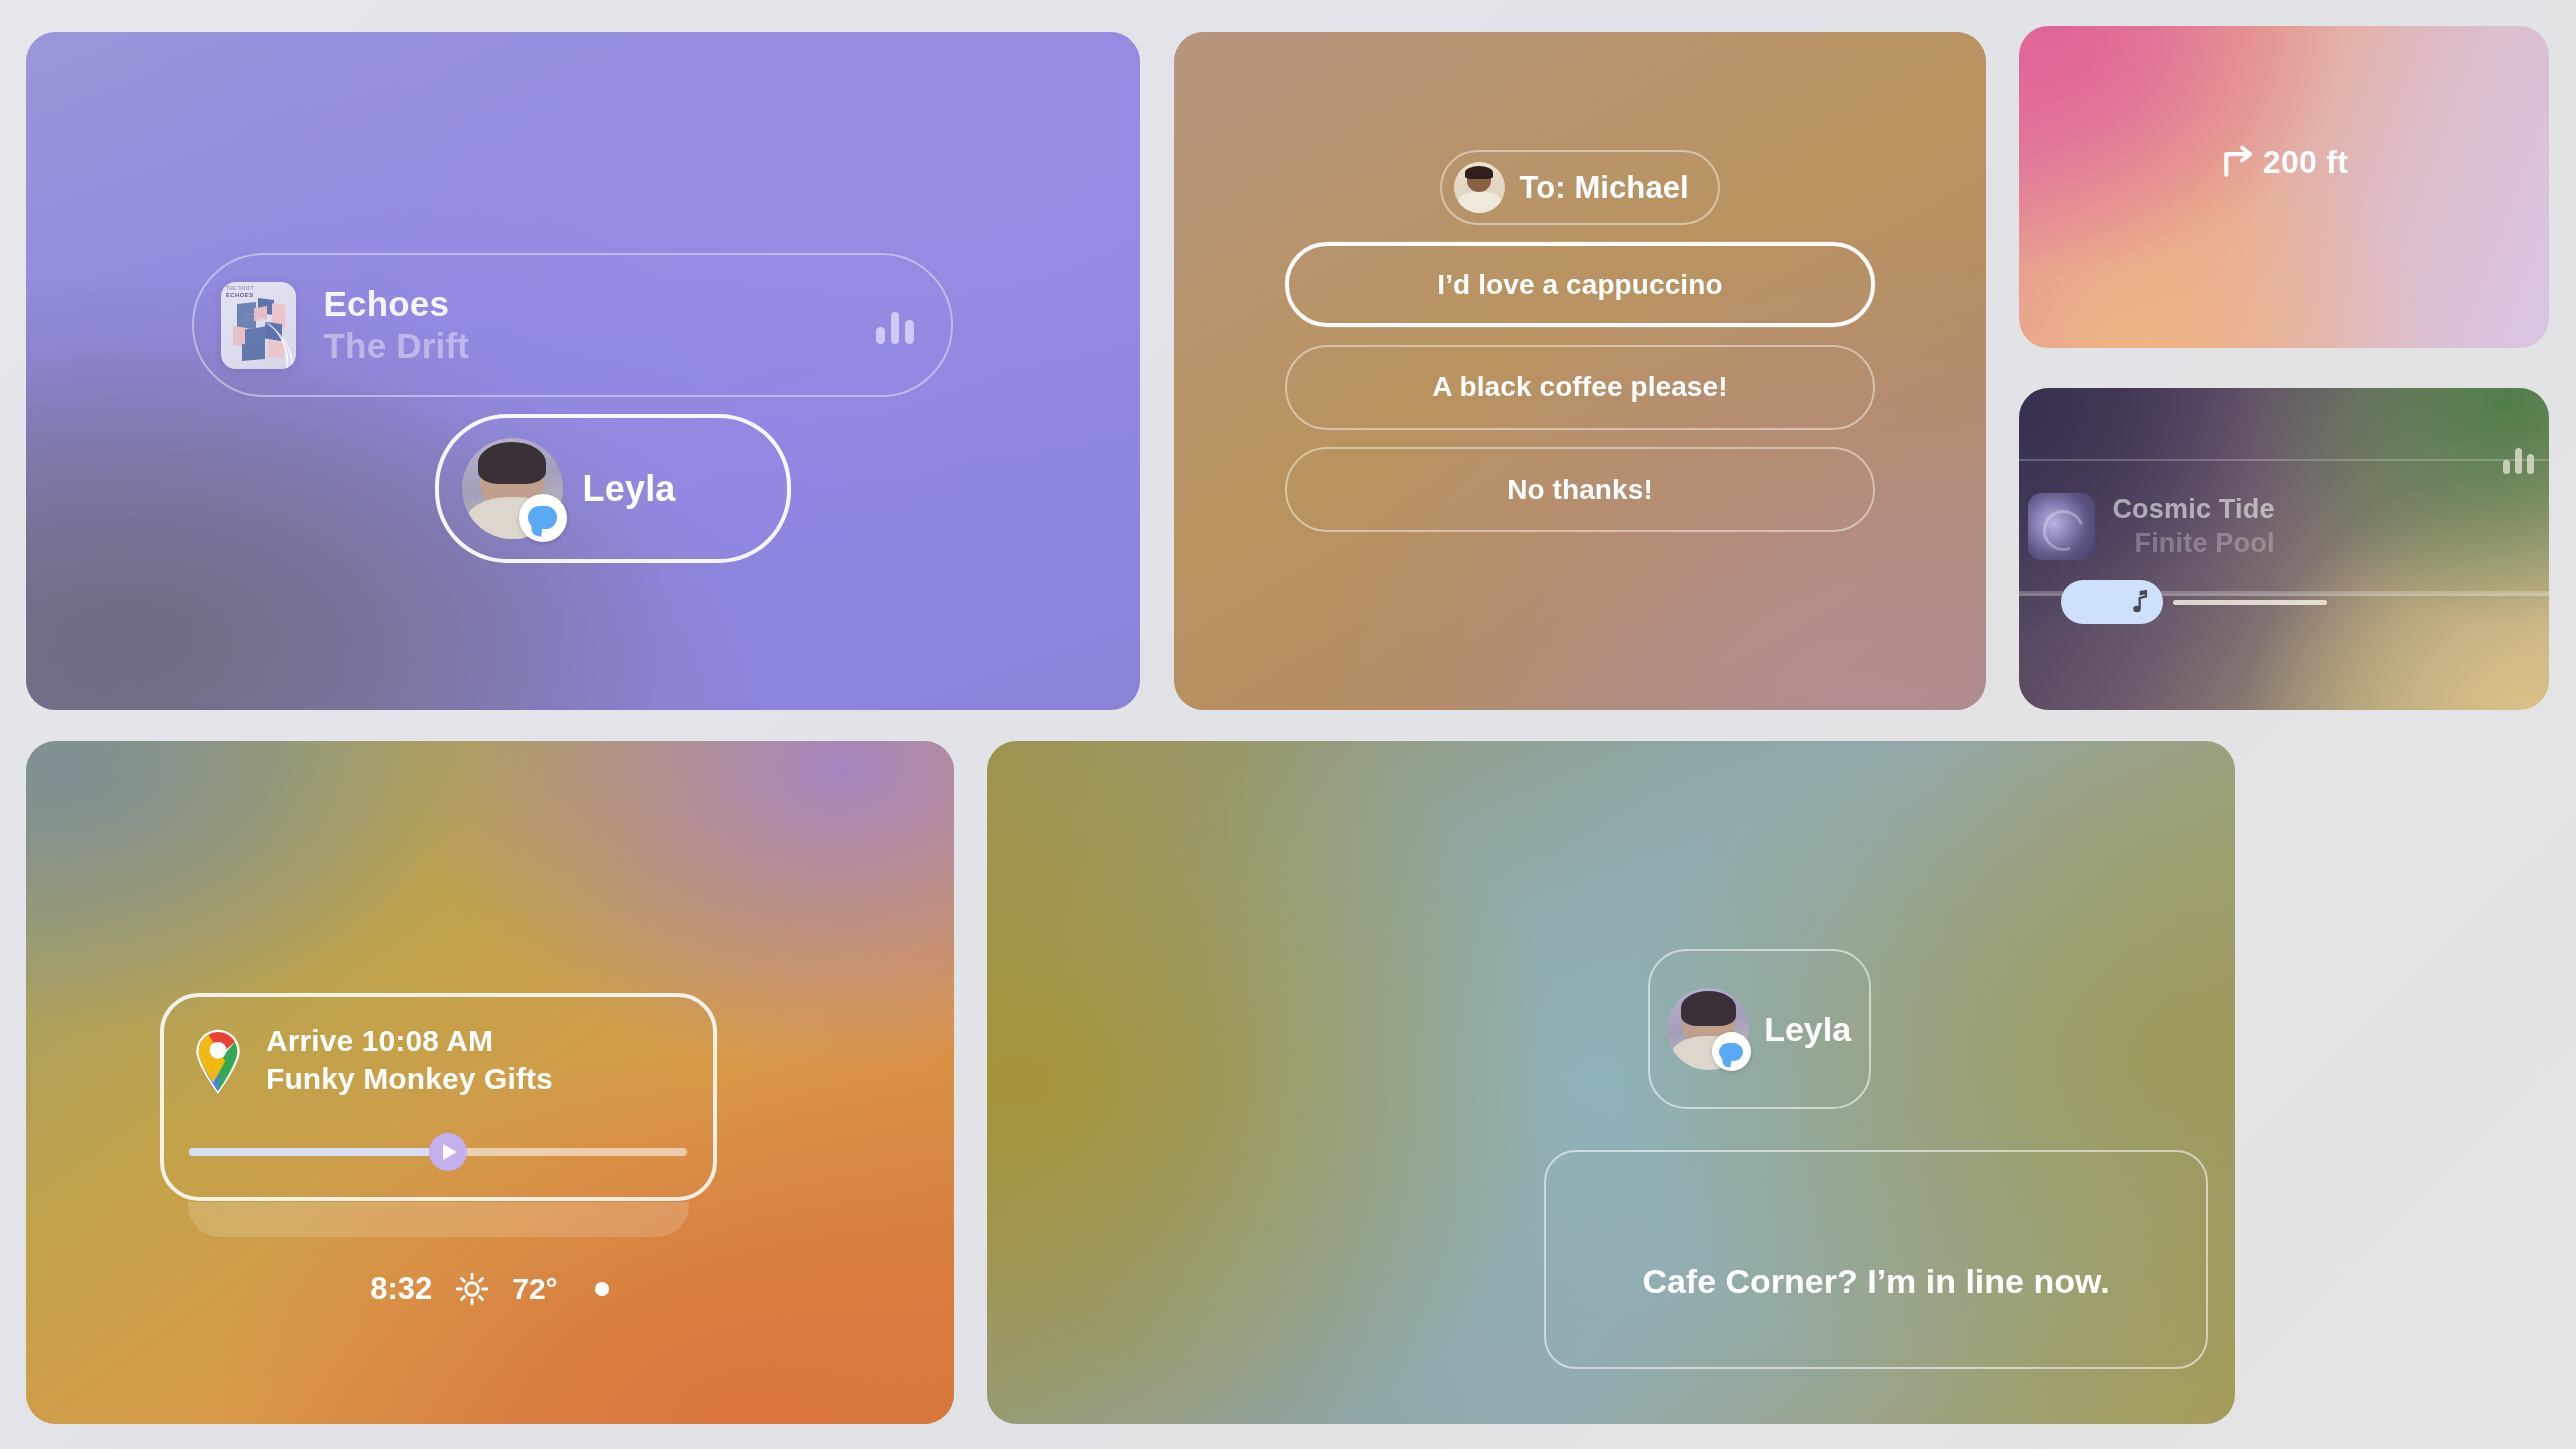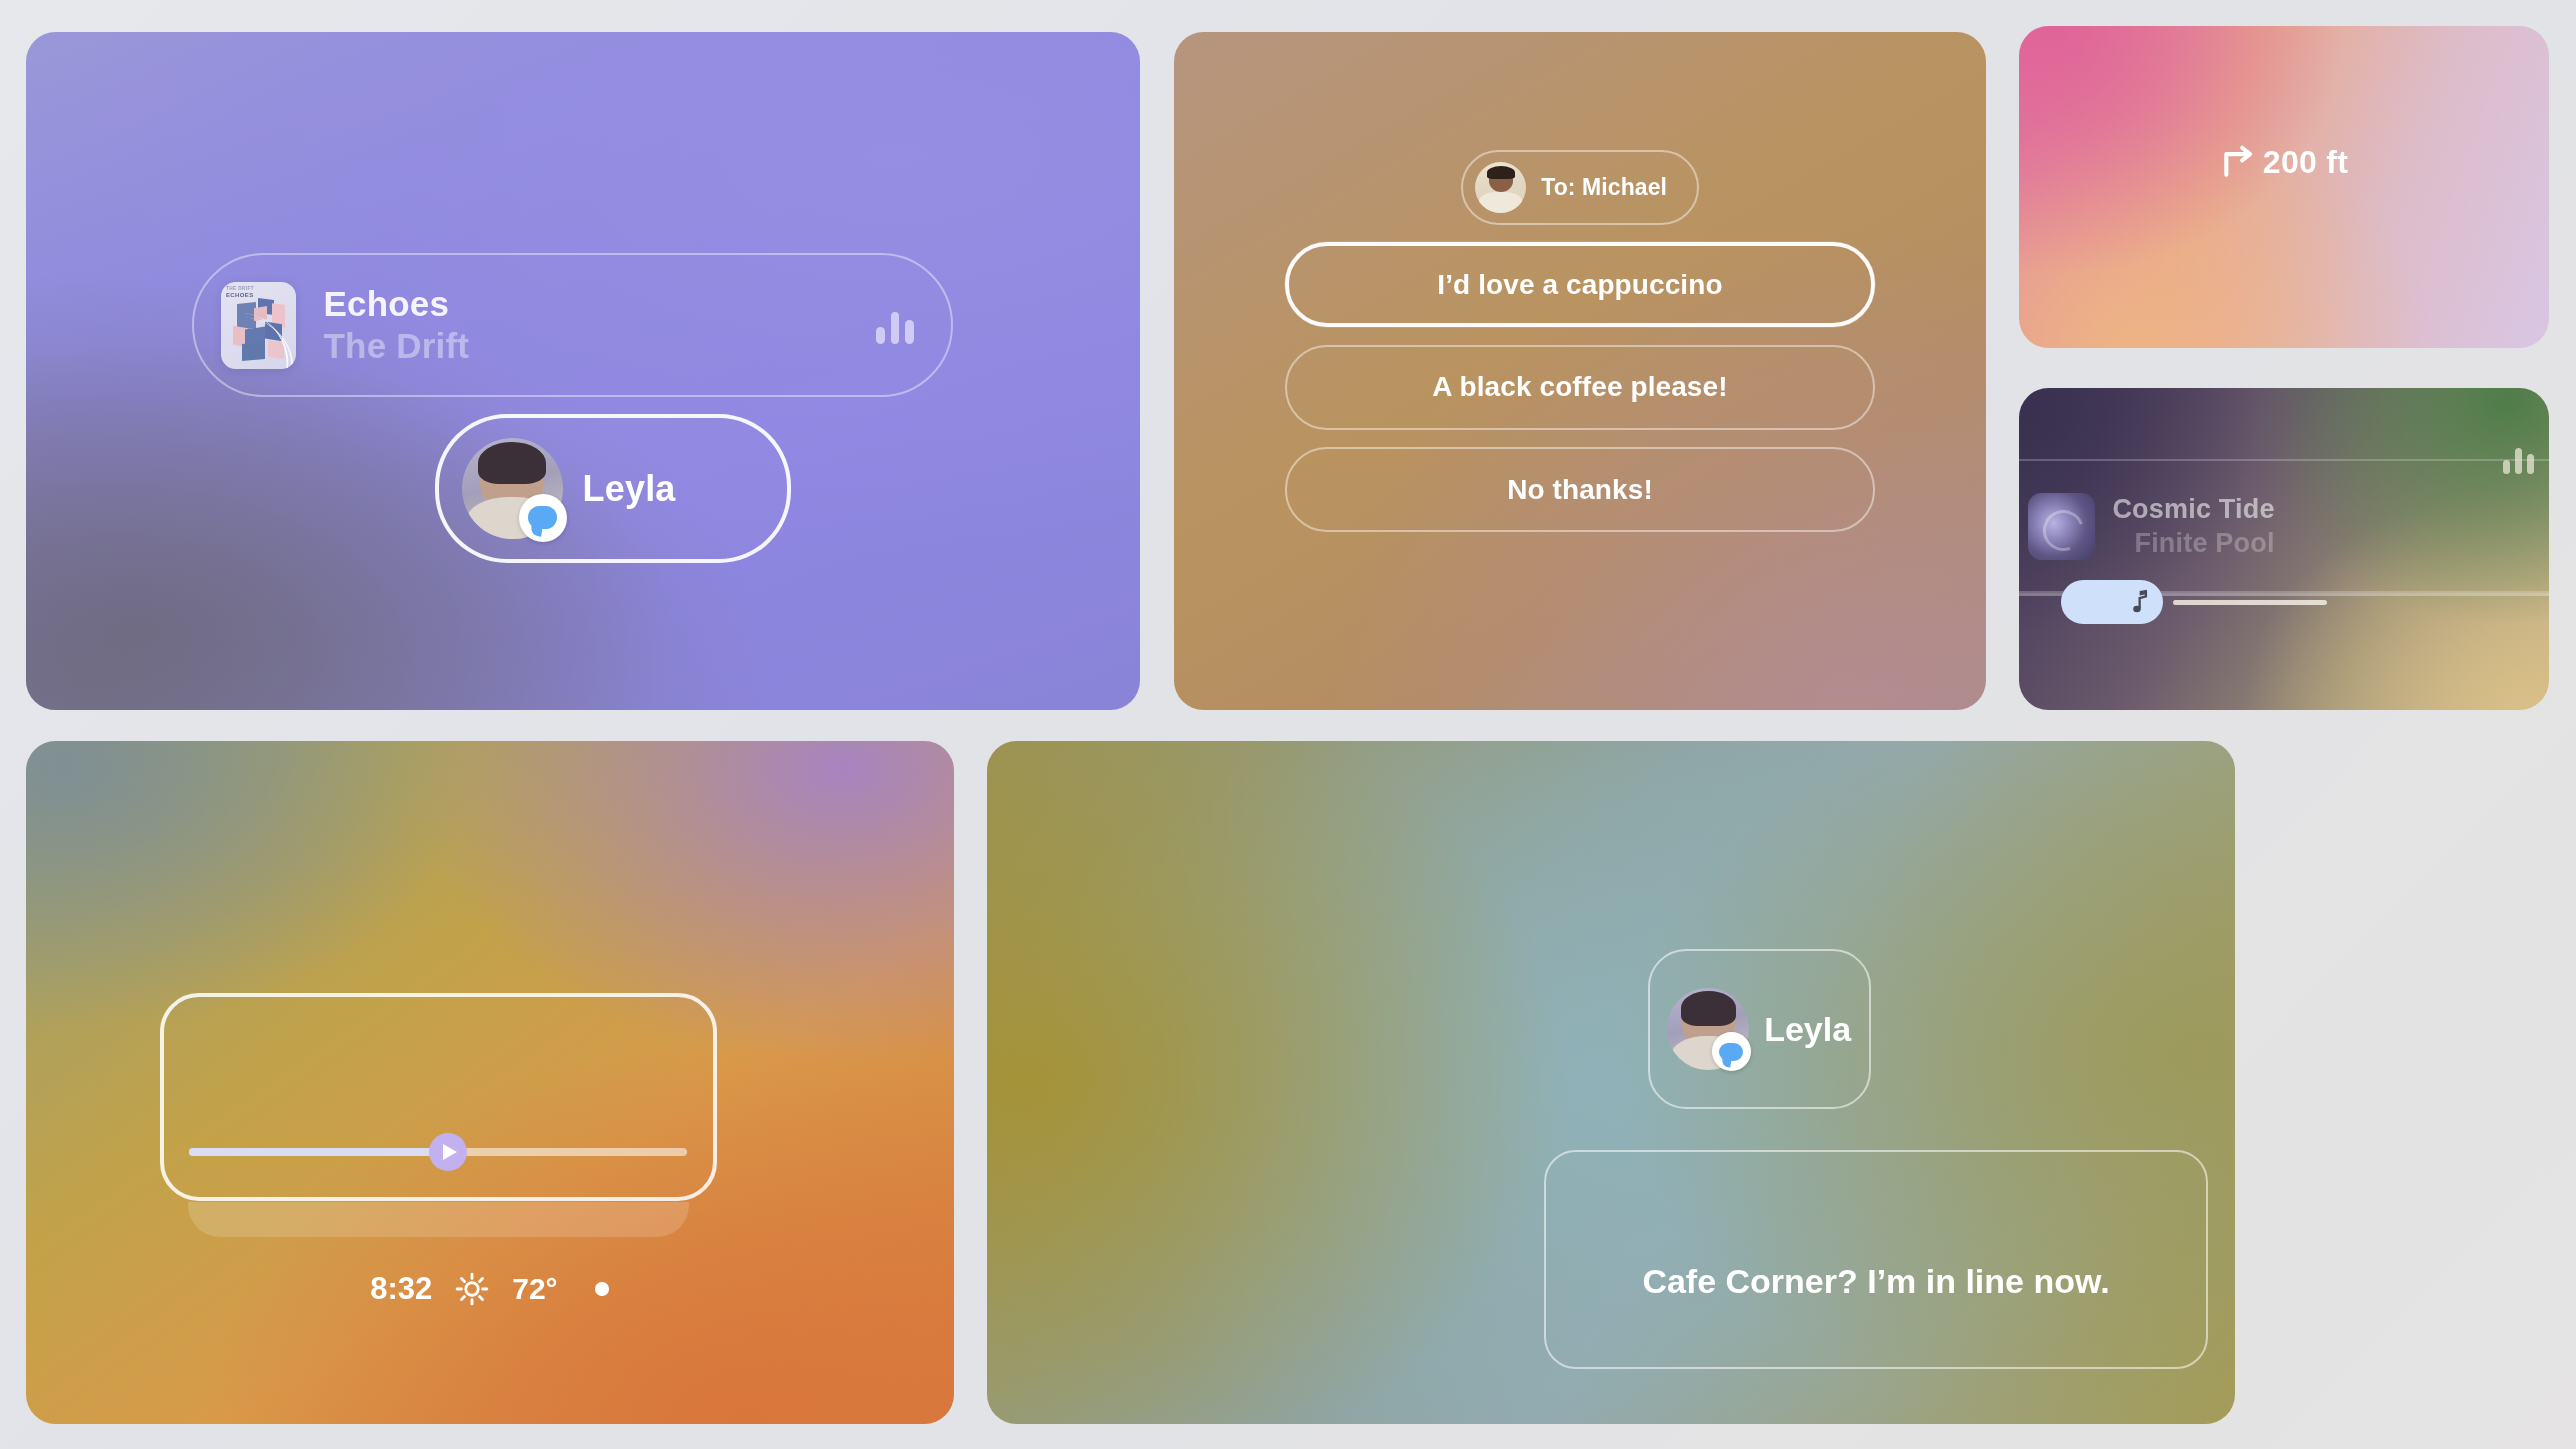--- a/index.html
+++ b/index.html
@@ -134,21 +134,21 @@
     border-radius: 38px; display:flex; align-items:center; gap:14.8px;
   }
   .to-avatar{
     width:51px;height:51px;border-radius:50%;overflow:hidden;flex:0 0 auto;
     background:linear-gradient(170deg,#efe6d4 0%, #e3d8c3 40%, #dcd1bb 100%);
     position:relative;
   }
   .to-avatar .head{position:absolute;left:26%;top:14%;width:48%;height:44%;border-radius:50%;background:#8a5f44;}
   .to-avatar .hairm{position:absolute;left:22%;top:8%;width:56%;height:26%;border-radius:50% 50% 20% 20%;background:#2f2119;}
   .to-avatar .body{position:absolute;left:8%;top:58%;width:84%;height:46%;border-radius:40% 40% 0 0;background:#efe9dc;}
-  .to-label{ font-size:23px; font-weight:700; color:#ffffff; letter-spacing:0.1px;}
+  .to-label{ font-size:31px; font-weight:700; color:#ffffff; letter-spacing:0.1px;}
 
   .sugg{
     width: 590px; height: 85px; border-radius: 42px;
     display:flex; align-items:center; justify-content:center;
     font-size:28px; font-weight:600; color:#ffffff; letter-spacing:0.1px;
     border:2px solid rgba(255,255,255,0.45);
   }
   .sugg.selected{
     border:4.7px solid rgba(255,255,255,0.96);
     box-shadow: 0 0 0 0.7px rgba(255,255,255,0.18);
@@ -389,20 +389,34 @@
         <path d="M20 2 L20 8 L13 10 L13 21" stroke="#4a4a55" stroke-width="2.6" fill="none" stroke-linecap="round"></path>
         <ellipse cx="10" cy="22" rx="4.2" ry="3.6" fill="#4a4a55"></ellipse>
         <path d="M13 2 L20 1 L20 5.5 L13 7 Z" fill="#4a4a55"></path>
       </svg>
     </div>
     <div class="ct-track"></div>
   </div>
 
   <div class="card" id="card-arrive">
     <div class="arrive-card">
+      <div class="arrive-head">
+        <svg class="maps-pin" viewBox="0 0 48 58">
+          <path d="M24 57 C24 57 6 33 6 22 A18 18 0 0 1 42 22 C42 33 24 57 24 57 Z" fill="#ffffff"></path>
+          <path d="M24 55 C24 55 8 33 8 22 A16 16 0 0 1 16 8 L30 30 Z" fill="#4285f4"></path>
+          <path d="M16 8 A16 16 0 0 1 38 14 L24 26 Z" fill="#ea4335"></path>
+          <path d="M38 14 A16 16 0 0 1 40 22 C40 32 24 55 24 55 L26 28 Z" fill="#34a853"></path>
+          <path d="M8 22 C8 30 16 42 20 48 L30 30 L16 8 A16 16 0 0 0 8 22 Z" fill="#fbbc05" opacity="0.95"></path>
+          <circle cx="24" cy="21" r="7" fill="#ffffff"></circle>
+        </svg>
+        <div class="arrive-lines">
+          <div class="l1">Arrive 10:08 AM</div>
+          <div class="l2">Funky Monkey Gifts</div>
+        </div>
+      </div>
       <div class="arrive-progress">
         <div class="fill" style="width: 52%;"></div>
         <div class="knob" style="left: 52%;">
             <div class="tri"></div>
           </div>
       </div>
     </div>
     <div class="status-row">
       <div class="st-time">8:32</div>
       <svg class="sun-icon" viewBox="0 0 24 24" stroke="#ffffff" stroke-width="2" stroke-linecap="round" fill="none">

